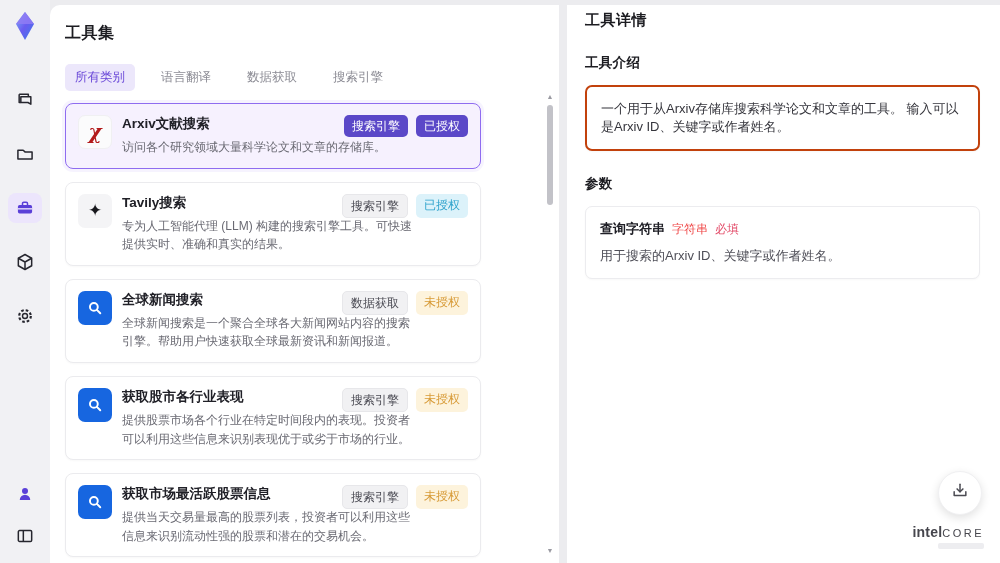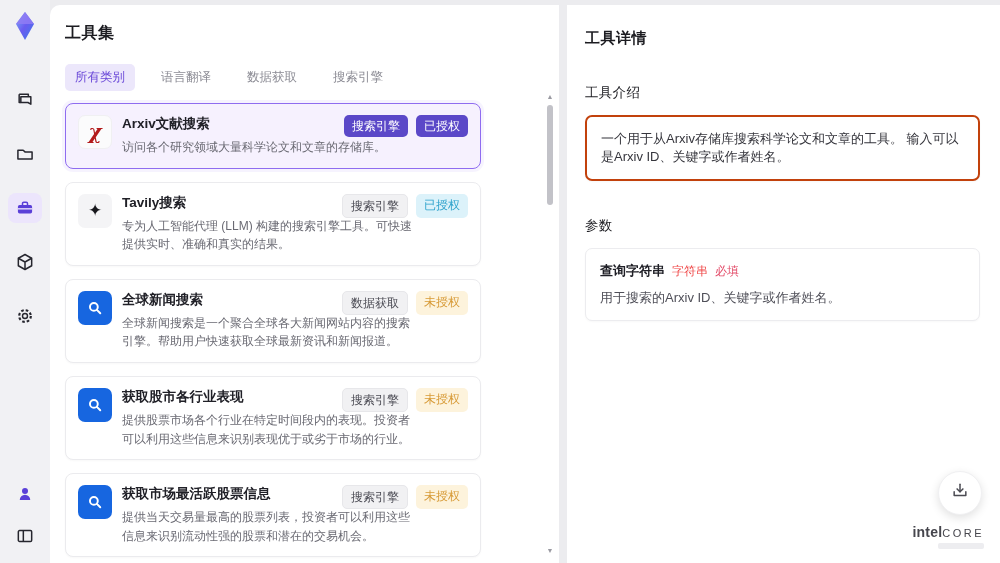--- a/index.html
+++ b/index.html
@@ -24,21 +24,21 @@
   
   .shell {
     position:absolute; left:50px; top:5px; right:0; bottom:0;
     display:flex;
   }
   .pane-left {
     width:509px; background:#ffffff; border-top-left-radius:10px;
     padding:18px 0 0 15px; position:relative; overflow:hidden;
   }
   .divider { width:8px; background:#ececef; }
-  .pane-right { flex:1; background:#ffffff; padding:24px 20px 0 18px; position:relative; }
+  .pane-right { flex:1; background:#ffffff; padding:6px 20px 0 18px; position:relative; }
 
   
   .page-title { font-size:16px; font-weight:bold; letter-spacing:.5px; }
   .tabs { display:flex; align-items:center; gap:16px; margin-top:20px; }
   .tab { font-size:12.5px; color:#8b8b94; padding:5px 10px; border-radius:5px; cursor:pointer; white-space:nowrap; }
   .tab.active { background:#ece7fb; color:#6a48d8; }
 
   .tool-list { margin-top:12px; width:416px; display:flex; flex-direction:column; gap:13px; }
   .card {
     position:relative; border:1px solid #ebebee; border-radius:8px;
@@ -66,21 +66,21 @@
   .badge-unauth { background:#fdf3dc; color:#d79a36; }
 
   
   .list-scrollbar { position:absolute; right:5px; top:88px; bottom:8px; width:8px; }
   .sb-arrow { position:absolute; left:0; width:8px; font-size:7px; color:#9a9aa2; text-align:center; line-height:8px; }
   .sb-up { top:0; } .sb-down { bottom:0; }
   .sb-thumb { position:absolute; left:1px; top:12px; width:6px; height:100px; border-radius:3px; background:#c2c2c8; }
 
   
   .detail-title { font-size:15px; font-weight:bold; letter-spacing:.5px; }
-  .section-h { font-size:13.5px; font-weight:normal; margin-top:36px; letter-spacing:.3px; }
+  .section-h { font-size:13.5px; font-weight:bold; margin-top:24px; letter-spacing:.3px; }
   .intro-box {
     margin-top:13px; border:2px solid #c2410c; border-radius:7px;
     background:#fff; padding:13px 14px; font-size:13px; color:#35353c;
     box-shadow:0 1px 2px rgba(20,20,40,.03);
   }
   .param-box {
     margin-top:13px; border:1px solid #ececef; border-radius:7px;
     background:#fff; padding:13px 14px; box-shadow:0 1px 2px rgba(20,20,40,.03);
   }
   .param-line { display:flex; align-items:center; gap:7px; }

